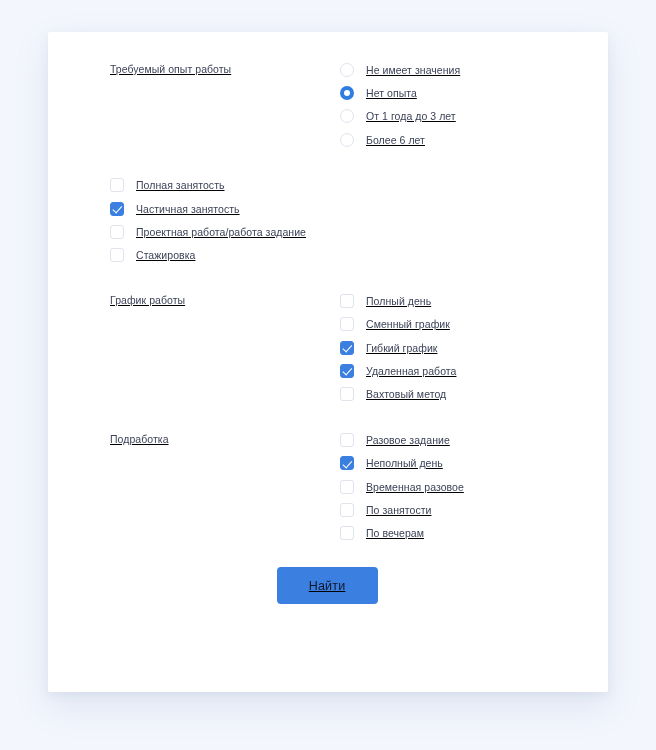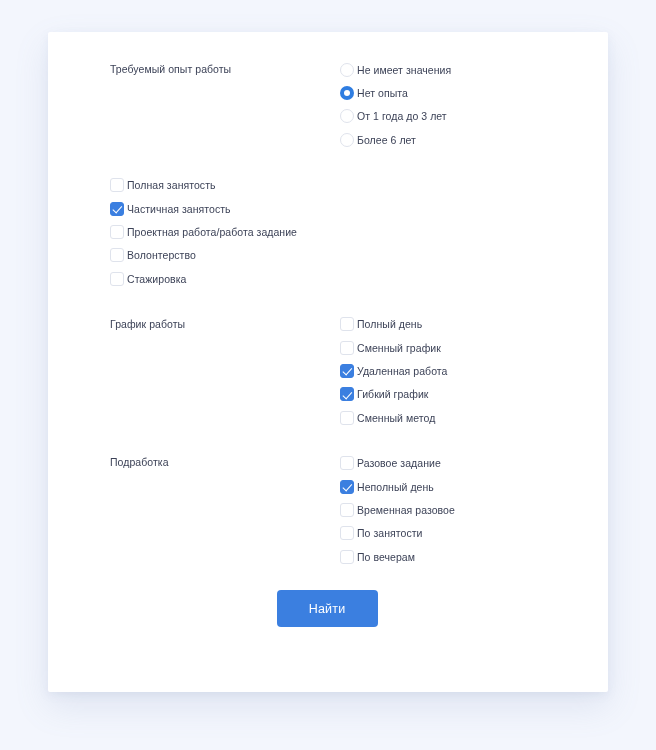--- a/index.html
+++ b/index.html
@@ -32,20 +32,21 @@
     background: #ffffff;
     border-radius: 2px;
     box-shadow: 0 14px 34px rgba(120, 138, 180, 0.16),
                 0 3px 10px rgba(120, 138, 180, 0.10);
   }
 
   .card-inner {
     padding: 26px 2px 0 0;
     height: 100%;
     position: relative;
+    text-decoration: underline;
   }
 
   .filter-group {
     display: flex;
     align-items: flex-start;
     padding-left: 62px;
     margin-bottom: 22px;
   }
 
   .group-label {
@@ -66,21 +67,21 @@
   .option-row {
     display: flex;
     align-items: center;
     height: 23.4px;
   }
 
   .option-label {
     font-size: 10.5px;
     line-height: 14px;
     color: #3c4257;
-    margin-left: 3px;
+    margin-left: 12px;
     letter-spacing: 0.05px;
     white-space: nowrap;
   }
 
   
   .radio {
     width: 14px;
     height: 14px;
     flex: 0 0 14px;
     border-radius: 50%;
@@ -133,21 +134,21 @@
   .submit-wrap {
     display: flex;
     justify-content: center;
     margin-top: 20px;
   }
 
   .submit-button {
     width: 101px;
     height: 37px;
     background: #3b7fe0;
-    color: #ffffff;
+    color: #0f172a;
     border: none;
     border-radius: 4px;
     font-family: "Liberation Sans", "DejaVu Sans", sans-serif;
     font-size: 12.5px;
     letter-spacing: 0.2px;
     cursor: pointer;
     display: flex;
     align-items: center;
     justify-content: center;
   }
@@ -190,50 +191,46 @@
               <div class="option-row">
                 <span class="checkbox checked"></span>
                 <span class="option-label">Частичная занятость</span>
               </div>
               <div class="option-row">
                 <span class="checkbox"></span>
                 <span class="option-label">Проектная работа/работа задание</span>
               </div>
               <div class="option-row">
                 <span class="checkbox"></span>
-                <span class="option-label">Волонтерство</span>
-              </div>
-              <div class="option-row">
-                <span class="checkbox"></span>
                 <span class="option-label">Стажировка</span>
               </div>
             </div>
           </div>
           <div class="filter-group">
             <div class="group-label">График работы</div>
             <div class="group-options">
               <div class="option-row">
                 <span class="checkbox"></span>
                 <span class="option-label">Полный день</span>
               </div>
               <div class="option-row">
                 <span class="checkbox"></span>
                 <span class="option-label">Сменный график</span>
               </div>
               <div class="option-row">
                 <span class="checkbox checked"></span>
+                <span class="option-label">Гибкий график</span>
+              </div>
+              <div class="option-row">
+                <span class="checkbox checked"></span>
                 <span class="option-label">Удаленная работа</span>
               </div>
               <div class="option-row">
-                <span class="checkbox checked"></span>
-                <span class="option-label">Гибкий график</span>
-              </div>
-              <div class="option-row">
-                <span class="checkbox"></span>
-                <span class="option-label">Сменный метод</span>
+                <span class="checkbox"></span>
+                <span class="option-label">Вахтовый метод</span>
               </div>
             </div>
           </div>
           <div class="filter-group">
             <div class="group-label">Подработка</div>
             <div class="group-options">
               <div class="option-row">
                 <span class="checkbox"></span>
                 <span class="option-label">Разовое задание</span>
               </div>

